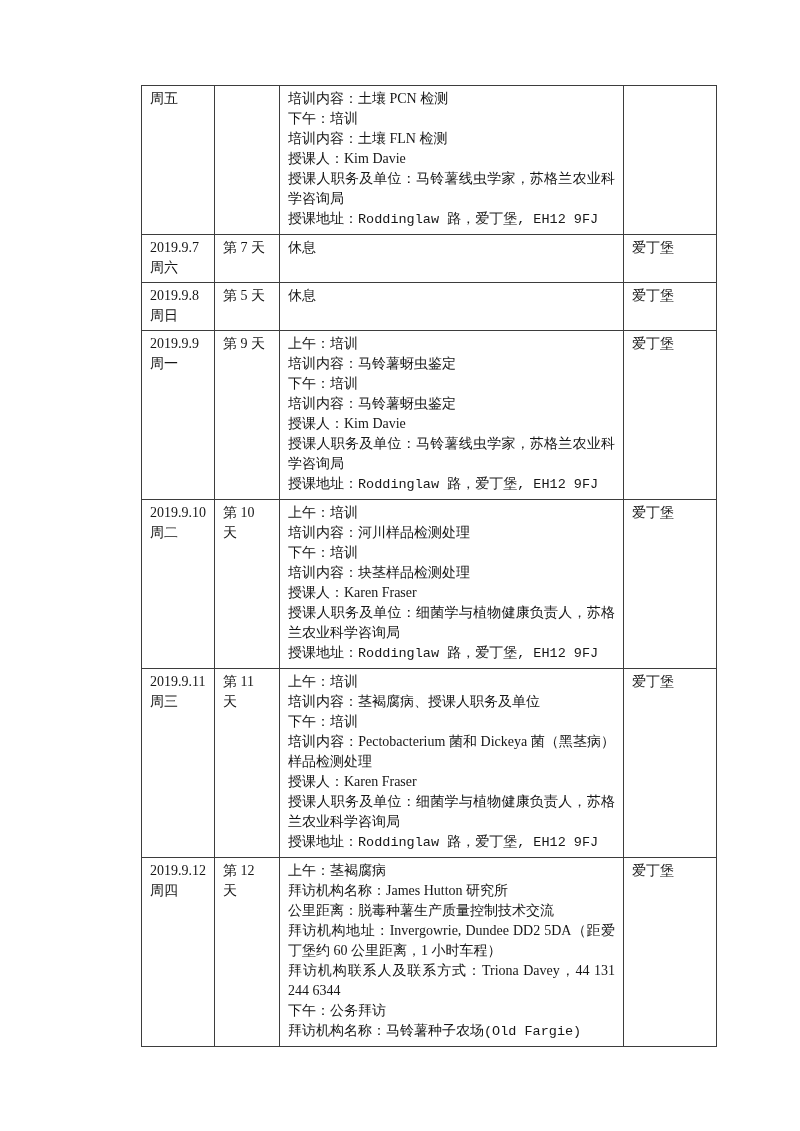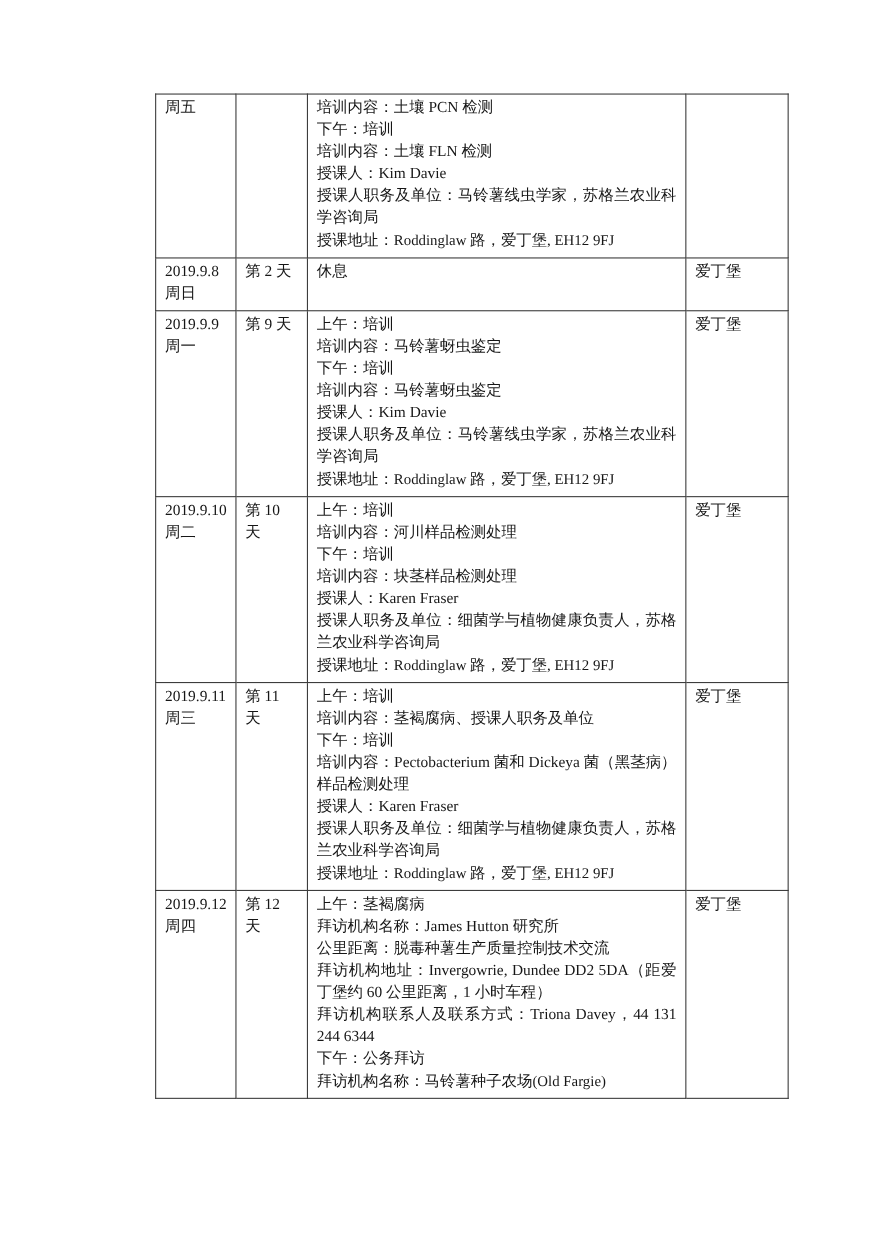--- a/index.html
+++ b/index.html
@@ -36,21 +36,21 @@
   td.c-content { padding-left: 11px; padding-right: 6px; }
   td.c-loc { padding-left: 8px; }
   .line {
     white-space: nowrap;
   }
   .line.just {
     text-align: justify;
     text-align-last: justify;
   }
   .sans {
-    font-family: Liberation Serif, serif;
+    font-family: Liberation Mono, monospace;
     font-size: 13.5px;
   }
 </style>
 </head>
 <body>
 
 <div class="page">
   <table class="schedule">
     <colgroup>
       <col style="width:73px">
@@ -69,28 +69,43 @@
             <div class="line"><span>下午：培训</span></div>
             <div class="line"><span>培训内容：土壤 FLN 检测</span></div>
             <div class="line"><span>授课人：Kim Davie</span></div>
             <div class="line just"><span>授课人职务及单位：马铃薯线虫学家，苏格兰农业科</span></div>
             <div class="line"><span>学咨询局</span></div>
             <div class="line"><span>授课地址：</span><span class="sans">Roddinglaw </span><span>路，爱丁堡</span><span class="sans">, EH12 9FJ</span></div>
           </td>
     <td class="c-loc"></td>
   </tr>
 
+  <tr>
+    <td class="c-date">
+            <div class="line"><span>2019.9.7</span></div>
+            <div class="line"><span>周六</span></div>
+          </td>
+    <td class="c-day">
+            <div class="line"><span>第 7 天</span></div>
+          </td>
+    <td class="c-content">
+            <div class="line"><span>休息</span></div>
+          </td>
+    <td class="c-loc">
+            <div class="line"><span>爱丁堡</span></div>
+          </td>
+  </tr>
 
   <tr>
     <td class="c-date">
             <div class="line"><span>2019.9.8</span></div>
             <div class="line"><span>周日</span></div>
           </td>
     <td class="c-day">
-            <div class="line"><span>第 2 天</span></div>
+            <div class="line"><span>第 5 天</span></div>
           </td>
     <td class="c-content">
             <div class="line"><span>休息</span></div>
           </td>
     <td class="c-loc">
             <div class="line"><span>爱丁堡</span></div>
           </td>
   </tr>
 
   <tr>

